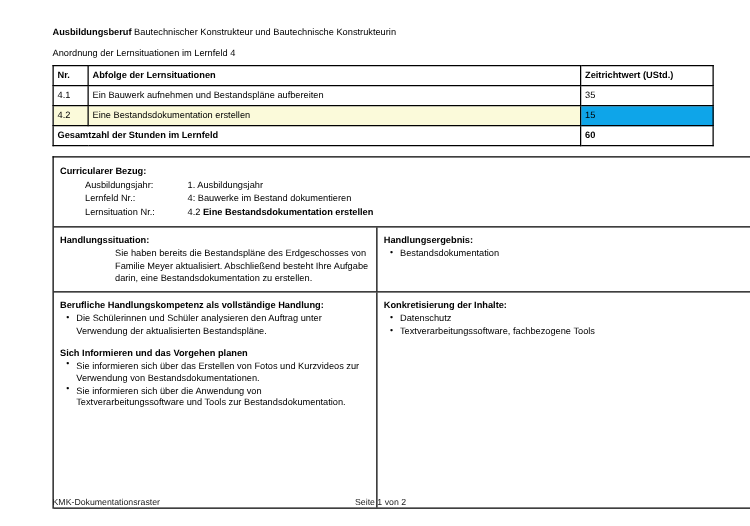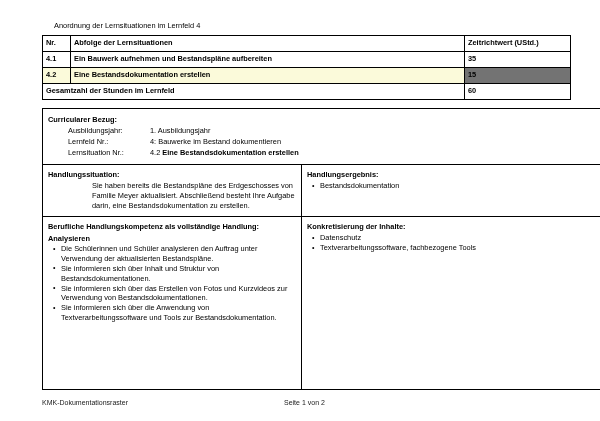--- a/index.html
+++ b/index.html
@@ -24,37 +24,37 @@
   .heading-line {
     font-size: 7.4px;
     line-height: 11px;
     margin: 0 0 6px 0;
     white-space: nowrap;
   }
   .heading-line .bold { font-weight: bold; }
   .subheading {
     font-size: 7.4px;
     line-height: 11px;
-    margin: 0 0 4px 12px;
+    margin: 0 0 4px 0;
   }
 
   
   table.grid {
     border-collapse: collapse;
     width: 528px;
     table-layout: fixed;
   }
   table.grid td, table.grid th {
     border: 1px solid #000000;
     padding: 2px 3px 3px 3px;
     font-size: 7.4px;
     line-height: 10px;
     vertical-align: top;
     text-align: left;
-    font-weight: bold;
+    font-weight: normal;
     box-sizing: border-box;
   }
   table.grid th, table.grid td.bold { font-weight: bold; }
   .col-nr    { width: 28px; }
   .col-abf   { width: 394px; }
   .col-zeit  { width: 106px; }
   tr.highlight td { background: #fbfada; }
   td.num-right { text-align: right; }
 
   
@@ -150,20 +150,24 @@
     color: #1a1a1a;
   }
   .footer-left { width: 242px; flex: none; }
   .footer-center { flex: 1; }
 </style>
 </head>
 <body>
 
 <div class="page">
 
+  <div class="heading-line">
+    <span class="bold">Ausbildungsberuf</span>
+    <span>Bautechnischer Konstrukteur und Bautechnische Konstrukteurin</span>
+  </div>
 
   <div class="subheading">Anordnung der Lernsituationen im Lernfeld 4</div>
 
   <table class="grid">
     <colgroup>
       <col class="col-nr">
         <col class="col-abf">
         <col class="col-zeit">
     </colgroup>
     <thead>
@@ -175,21 +179,21 @@
     </thead>
     <tbody>
       <tr>
         <td>4.1</td>
         <td>Ein Bauwerk aufnehmen und Bestandspläne aufbereiten</td>
         <td>35</td>
       </tr>
       <tr class="highlight">
         <td style="background: rgb(251, 250, 218);">4.2</td>
         <td style="background: rgb(251, 250, 218);">Eine Bestandsdokumentation erstellen</td>
-        <td style="background: #737373;">15</td>
+        <td style="background: #0ea5e9;">15</td>
       </tr>
       <tr>
         <td class="bold" colspan="2">Gesamtzahl der Stunden im Lernfeld</td>
         <td class="bold num-right">60</td>
       </tr>
     </tbody>
   </table>
 
   <div class="block">
 
@@ -219,26 +223,25 @@
         <ul class="bullets">
           <li>Bestandsdokumentation</li>
         </ul>
       </div>
     </div>
 
     <div class="two-col">
       <div class="cell-left">
         <div class="sec-title">Berufliche Handlungskompetenz als vollständige Handlung:</div>
         <div class="competency-body">
-          <div class="sub-head first">Analysieren</div>
           <ul class="bullets">
             <li>Die Schülerinnen und Schüler analysieren den Auftrag unter Verwendung der aktualisierten Bestandspläne.</li>
           </ul>
+          <div class="sub-head">Sich Informieren und das Vorgehen planen</div>
           <ul class="bullets">
-            <li>Sie informieren sich über Inhalt und Struktur von Bestandsdokumentationen.</li>
             <li>Sie informieren sich über das Erstellen von Fotos und Kurzvideos zur Verwendung von Bestandsdokumentationen.</li>
             <li>Sie informieren sich über die Anwendung von Textverarbeitungssoftware und Tools zur Bestandsdokumentation.</li>
           </ul>
         </div>
       </div>
       <div class="cell-right">
         <div class="sec-title">Konkretisierung der Inhalte:</div>
         <div class="content-body">
           <ul class="bullets">
             <li>Datenschutz</li>

